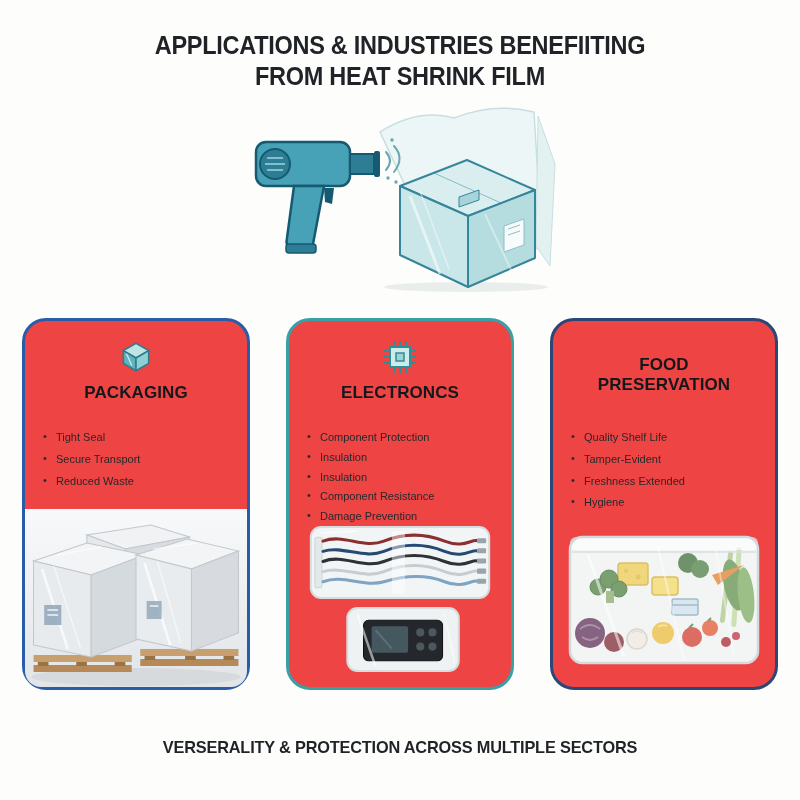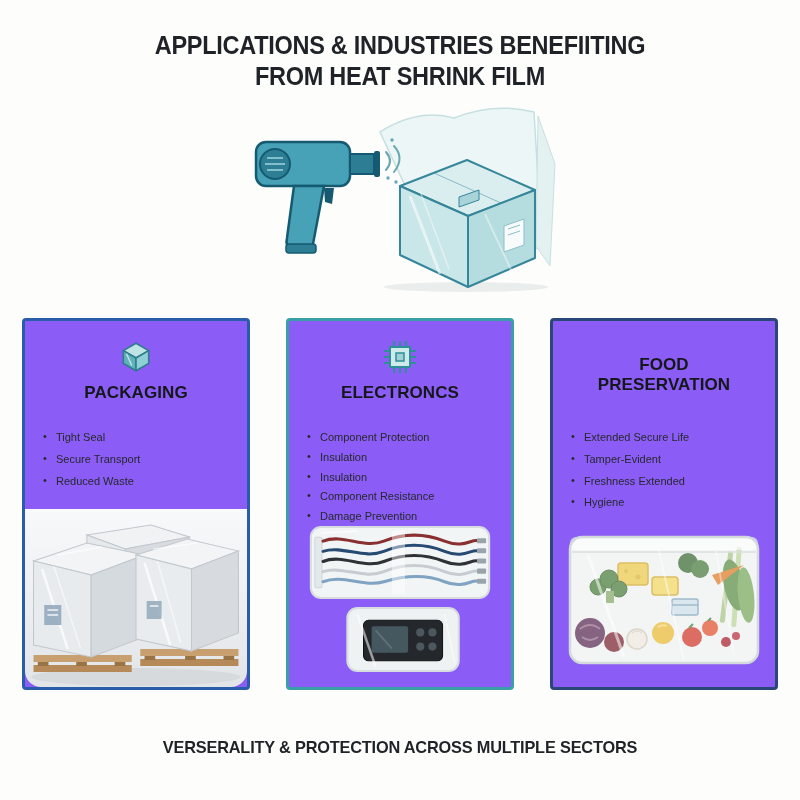--- a/index.html
+++ b/index.html
@@ -11,22 +11,22 @@
     position:absolute; top:30px; left:0; width:100%;
     text-align:center; font-weight:800; font-size:25px; line-height:1.22;
     color:#1f2327; letter-spacing:-0.3px;
     transform:scaleX(0.94); transform-origin:center;
   }
 
   .hero { position:absolute; top:96px; left:50%; transform:translateX(-50%); width:340px; height:200px; }
 
   .cards { position:absolute; top:318px; left:0; width:100%; display:flex; justify-content:center; gap:36px; }
   .card {
-    width:228px; height:372px; background:#8b5cf6;
-    border:3px solid #888; border-radius:4px; position:relative; padding-top:14px;
+    width:228px; height:372px; background:#ef4444;
+    border:3px solid #888; border-radius:24px; position:relative; padding-top:14px;
   }
   .card-head { height:80px; display:flex; flex-direction:column; align-items:center; justify-content:flex-start; }
   .card-head.no-icon { justify-content:center; }
   .card-icon { height:44px; display:flex; align-items:center; justify-content:center; }
   .card-title {
     font-size:17px; font-weight:800; color:#15181b; text-align:center;
     max-width:150px; line-height:1.2; letter-spacing:0.1px; margin-top:4px;
   }
   .card-head.no-icon .card-title { margin-top:0; }
   .card-list { list-style:none; margin:16px 10px 0 18px; }
@@ -232,21 +232,21 @@
           <path d="M136,88 L146,136" stroke="#ffffff" stroke-width="2" opacity="0.45" fill="none"></path>
         </svg>
       </div>
     </section>
 
     <section class="card" style="border-color: rgb(43, 71, 119);">
       <div class="card-head no-icon">
         <h2 class="card-title">FOOD PRESERVATION</h2>
       </div>
       <ul class="card-list">
-        <li>Extended Secure Life</li>
+        <li>Quality Shelf Life</li>
         <li>Tamper-Evident</li>
         <li>Freshness Extended</li>
         <li>Hygiene</li>
       </ul>
       <div class="photo-inset-food">
         <svg viewBox="0 0 196 152">
           <defs>
             <clipPath id="bagclip">
                 <rect x="4" y="16" width="188" height="126" rx="12"></rect>
               </clipPath>

